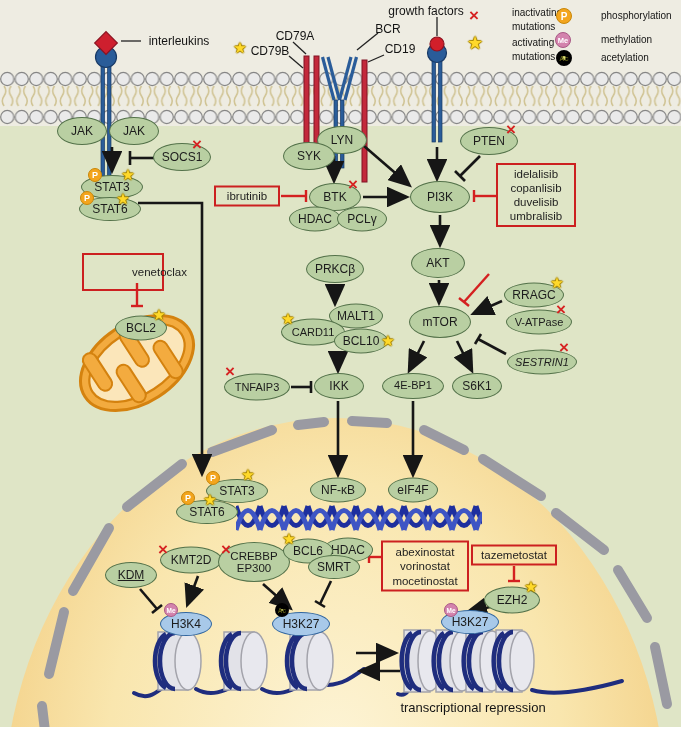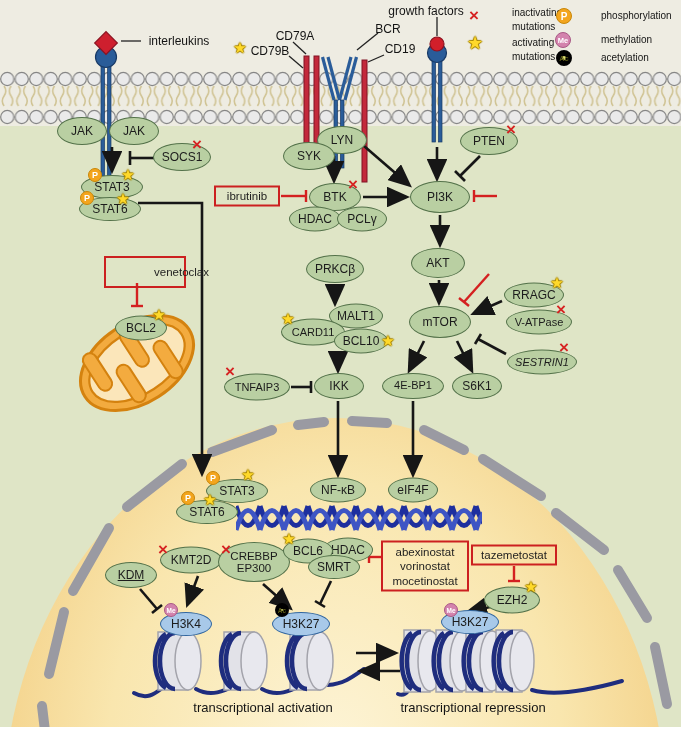--- a/index.html
+++ b/index.html
@@ -326,28 +326,33 @@
 <div class="abs node hist" style="left:186px;top:624px;width:52px;height:24px;">H3K4</div>
 <div class="abs badge me" style="left:171px;top:610px;">Me</div>
 <div class="abs node hist" style="left:301px;top:624px;width:58px;height:24px;">H3K27</div>
 <div class="abs badge ac" style="left:282px;top:610px;">Ac</div>
 <div class="abs node hist" style="left:470px;top:622px;width:58px;height:24px;">H3K27</div>
 <div class="abs badge me" style="left:451px;top:610px;">Me</div>
 
 <div class="abs box" style="left:247px;top:196px;width:66px;height:21px;">
   <span>ibrutinib</span>
 </div>
-<div class="abs box" style="left:145px;top:272px;width:82px;height:32px;padding-left:48px;">
+<div class="abs box" style="left:536px;top:195px;width:80px;height:64px;">
+  <span>idelalisib</span>
+  <span>copanlisib</span>
+  <span>duvelisib</span>
+  <span>umbralisib</span>
+</div>
+<div class="abs box" style="left:123px;top:272px;width:82px;height:38px;padding-left:48px;">
   <span>venetoclax</span>
 </div>
 <div class="abs box" style="left:425px;top:566px;width:88px;height:51px;">
   <span>abexinostat</span>
   <span>vorinostat</span>
   <span>mocetinostat</span>
 </div>
 <div class="abs box" style="left:514px;top:555px;width:86px;height:21px;">
   <span>tazemetostat</span>
 </div>
 
-<div class="abs botlab" style="left:263px;top:707px;">transcriptional activation</div>
 <div class="abs botlab" style="left:473px;top:707px;">transcriptional repression</div>
 
 </div>
 
 </body></html>

